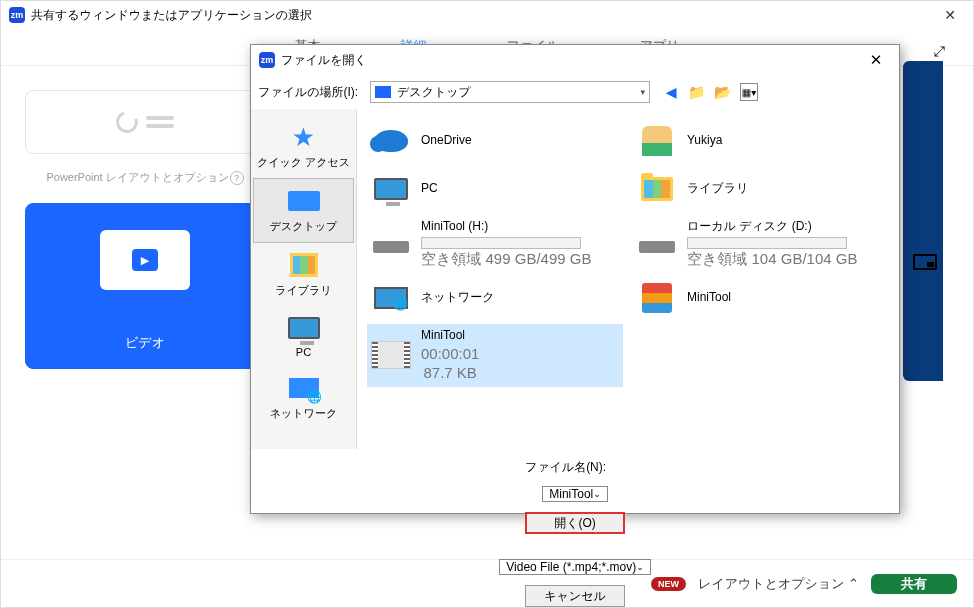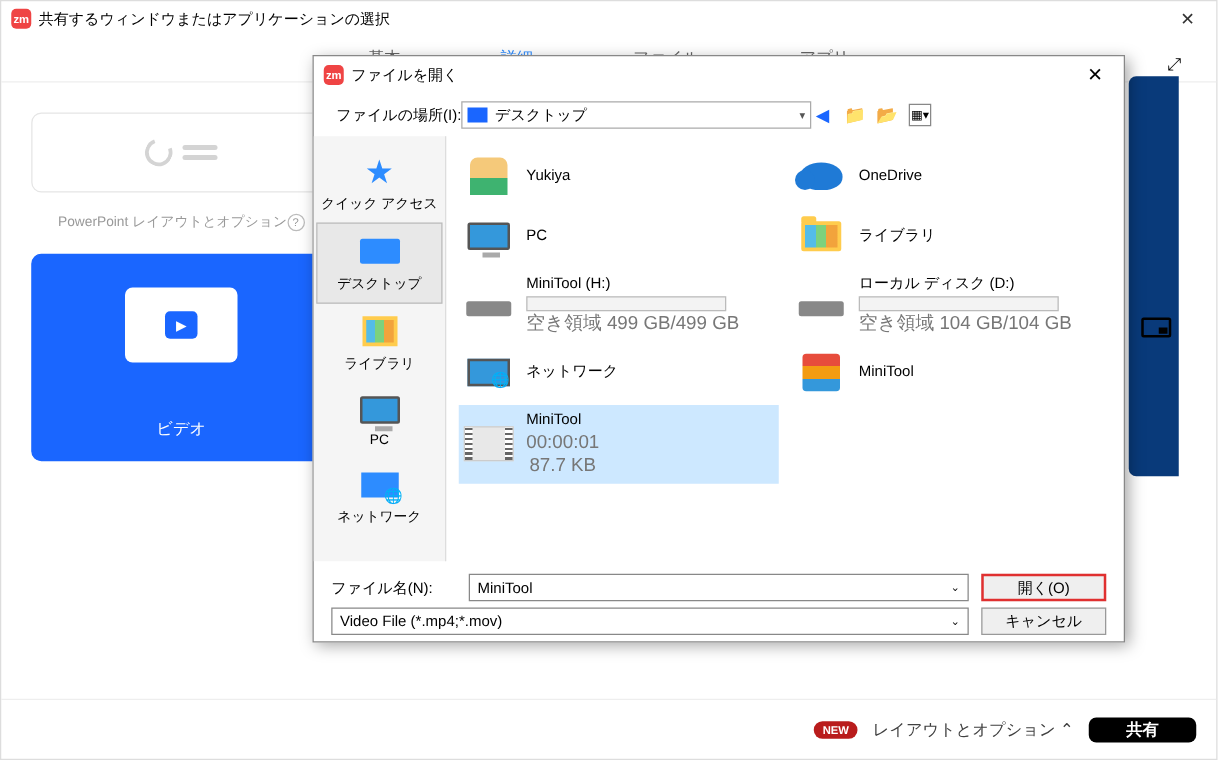--- a/index.html
+++ b/index.html
@@ -1,21 +1,21 @@
 <!DOCTYPE html>
 <html><head>
 <meta charset="utf-8">
 <style>
 * { box-sizing: border-box; margin: 0; padding: 0; font-family: "Yu Gothic UI", "Meiryo", sans-serif; }
 body { width: 974px; height: 608px; background: #fff; position: relative; overflow: hidden; font-size: 12px; }
 
 
 .parent-window { position: absolute; inset: 0; border: 1px solid #ddd; background: #fff; }
 .parent-titlebar { height: 28px; display: flex; align-items: center; padding: 0 8px; gap: 6px; }
-.zm-icon { width: 16px; height: 16px; background: #ef4444; border-radius: 4px; color: #fff; font-size: 9px; font-weight: bold; display: flex; align-items: center; justify-content: center; }
+.zm-icon { width: 16px; height: 16px; background: #1d4ed8; border-radius: 4px; color: #fff; font-size: 9px; font-weight: bold; display: flex; align-items: center; justify-content: center; }
 .parent-close { position: absolute; right: 0; top: 0; width: 46px; height: 28px; display: flex; align-items: center; justify-content: center; font-size: 14px; color: #333; }
 .expand-icon { position: absolute; right: 28px; top: 42px; font-size: 14px; }
 
 .parent-tabs { display: flex; justify-content: center; gap: 0; border-bottom: 1px solid #eee; }
 .parent-tab { padding: 8px 40px; color: #666; font-size: 13px; }
 .parent-tab.active { color: #2d8cff; border-bottom: 2px solid #2d8cff; }
 
 .parent-body { display: flex; padding: 24px; gap: 20px; }
 .left-panel { width: 240px; }
 .card { border: 1px solid #e5e5e5; border-radius: 8px; padding: 20px; margin-bottom: 16px; text-align: center; background: #fff; }
@@ -26,28 +26,28 @@
 .video-play { width: 26px; height: 22px; background: #1a66ff; border-radius: 4px; display: flex; align-items: center; justify-content: center; color: #fff; font-size: 11px; }
 .video-label { font-size: 13px; margin-top: 44px; }
 
 .right-gray { position: absolute; right: 30px; top: 60px; width: 40px; height: 320px; background: #093a7a; border-top-left-radius: 6px; border-bottom-left-radius: 6px; }
 .pip-icon { position: absolute; right: 36px; top: 253px; width: 24px; height: 16px; border: 2px solid #000; border-radius: 2px; }
 .pip-icon::after { content: ''; position: absolute; right: 1px; bottom: 1px; width: 7px; height: 5px; background: #000; }
 
 .parent-footer { position: absolute; bottom: 0; left: 0; right: 0; height: 48px; display: flex; align-items: center; justify-content: flex-end; padding: 0 16px; gap: 12px; border-top: 1px solid #eee; }
 .new-badge { background: #b91c1c; color: #fff; font-size: 9px; font-weight: bold; padding: 2px 7px; border-radius: 9px; }
 .layout-opt { font-size: 13px; color: #404040; }
-.share-btn { background: #000000; color: #fff; padding: 1px 30px; border-radius: 6px; font-size: 13px; font-weight: 600; }
+.share-btn { background: #15803d; color: #fff; padding: 1px 30px; border-radius: 6px; font-size: 13px; font-weight: 600; }
 
 
 .file-dialog { position: absolute; left: 250px; top: 44px; width: 650px; height: 470px; background: #fff; border: 1px solid #888; box-shadow: 3px 3px 12px rgba(0,0,0,0.35); }
 .fd-titlebar { height: 30px; display: flex; align-items: center; padding: 0 8px; gap: 6px; }
 .fd-close { position: absolute; right: 0; top: 0; width: 46px; height: 30px; display: flex; align-items: center; justify-content: center; font-size: 15px; }
 
-.fd-toolbar { display: flex; align-items: center; padding: 6px 18px; gap: 0; }
+.fd-toolbar { display: flex; align-items: center; padding: 6px 7px; gap: 12px; }
 .fd-toolbar label { font-size: 12px; }
 .fd-location { flex: 0 0 280px; height: 22px; border: 1px solid #aaa; display: flex; align-items: center; padding: 0 4px; gap: 6px; background: #fff; }
 .fd-location-icon { width: 16px; height: 12px; background: #1a66ff; }
 .fd-location-chevron { margin-left: auto; font-size: 9px; color: #555; }
 .fd-tool-icons { display: flex; gap: 8px; align-items: center; }
 .fd-tool-icons span { width: 18px; height: 18px; display: flex; align-items: center; justify-content: center; font-size: 14px; }
 
 .fd-main { display: flex; height: 340px; }
 .fd-sidebar { width: 106px; background: #f5f5f5; border-right: 1px solid #ddd; padding: 6px 0; }
 .fd-sidebar-item { text-align: center; padding: 8px 4px; font-size: 11px; cursor: default; }
@@ -56,21 +56,21 @@
 
 .fd-files { flex: 1; padding: 10px; display: grid; grid-template-columns: 1fr 1fr; grid-auto-rows: min-content; gap: 4px 10px; align-content: start; }
 .fd-item { display: flex; align-items: center; gap: 10px; padding: 4px; }
 .fd-item.selected { background: #cde8ff; }
 .fd-item-icon { width: 40px; height: 36px; flex-shrink: 0; display: flex; align-items: center; justify-content: center; }
 .fd-item-text { font-size: 12px; line-height: 1.3; }
 .fd-item-sub { color: #777; font-size: 15px; text-align: center; }
 .fd-disk-bar { width: 160px; height: 12px; border: 1px solid #bbb; background: #f3f3f3; margin-top: 2px; }
 
 .fd-bottom { padding: 10px 14px; }
-.fd-row { display: flex; align-items: center; gap: 10px; margin-bottom: 5px; }
+.fd-row { display: flex; align-items: center; gap: 10px; margin-bottom: 25px; flex-direction: column; }
 .fd-row label { width: 100px; font-size: 12px; }
 .fd-input { flex: 1; height: 22px; border: 1px solid #888; padding: 0 6px; background: #fff; display: flex; align-items: center; }
 .fd-select { flex: 1; height: 22px; border: 1px solid #888; padding: 0 6px; background: #fff; display: flex; align-items: center; }
 .fd-chevron { margin-left: auto; font-size: 9px; }
 .fd-btn { width: 100px; height: 22px; border: 1px solid #999; background: #efefef; font-size: 12px; display: flex; align-items: center; justify-content: center; }
 .fd-btn.primary { border: 2px solid #e03030; }
 
 
 .cloud { width: 34px; height: 22px; background: #1f7ad6; border-radius: 50% 50% 45% 45%; position: relative; }
 .cloud::before { content: ''; position: absolute; width: 16px; height: 16px; background: #1f7ad6; border-radius: 50%; left: -4px; bottom: 0; }
@@ -200,29 +200,29 @@
         <div class="fd-side-icon">
             <div class="netw-icon"></div>
           </div>
         <div>ネットワーク</div>
       </div>
     </div>
 
     <div class="fd-files">
       <div class="fd-item">
         <div class="fd-item-icon">
+            <div class="cloud"></div>
+          </div>
+        <div class="fd-item-text">OneDrive</div>
+      </div>
+      <div class="fd-item">
+        <div class="fd-item-icon">
             <div class="user-icon"></div>
           </div>
         <div class="fd-item-text">Yukiya</div>
-      </div>
-      <div class="fd-item">
-        <div class="fd-item-icon">
-            <div class="cloud"></div>
-          </div>
-        <div class="fd-item-text">OneDrive</div>
       </div>
       <div class="fd-item">
         <div class="fd-item-icon">
             <div class="pc-icon"></div>
           </div>
         <div class="fd-item-text">PC</div>
       </div>
       <div class="fd-item">
         <div class="fd-item-icon">
             <div class="folder-icon lib"></div>

